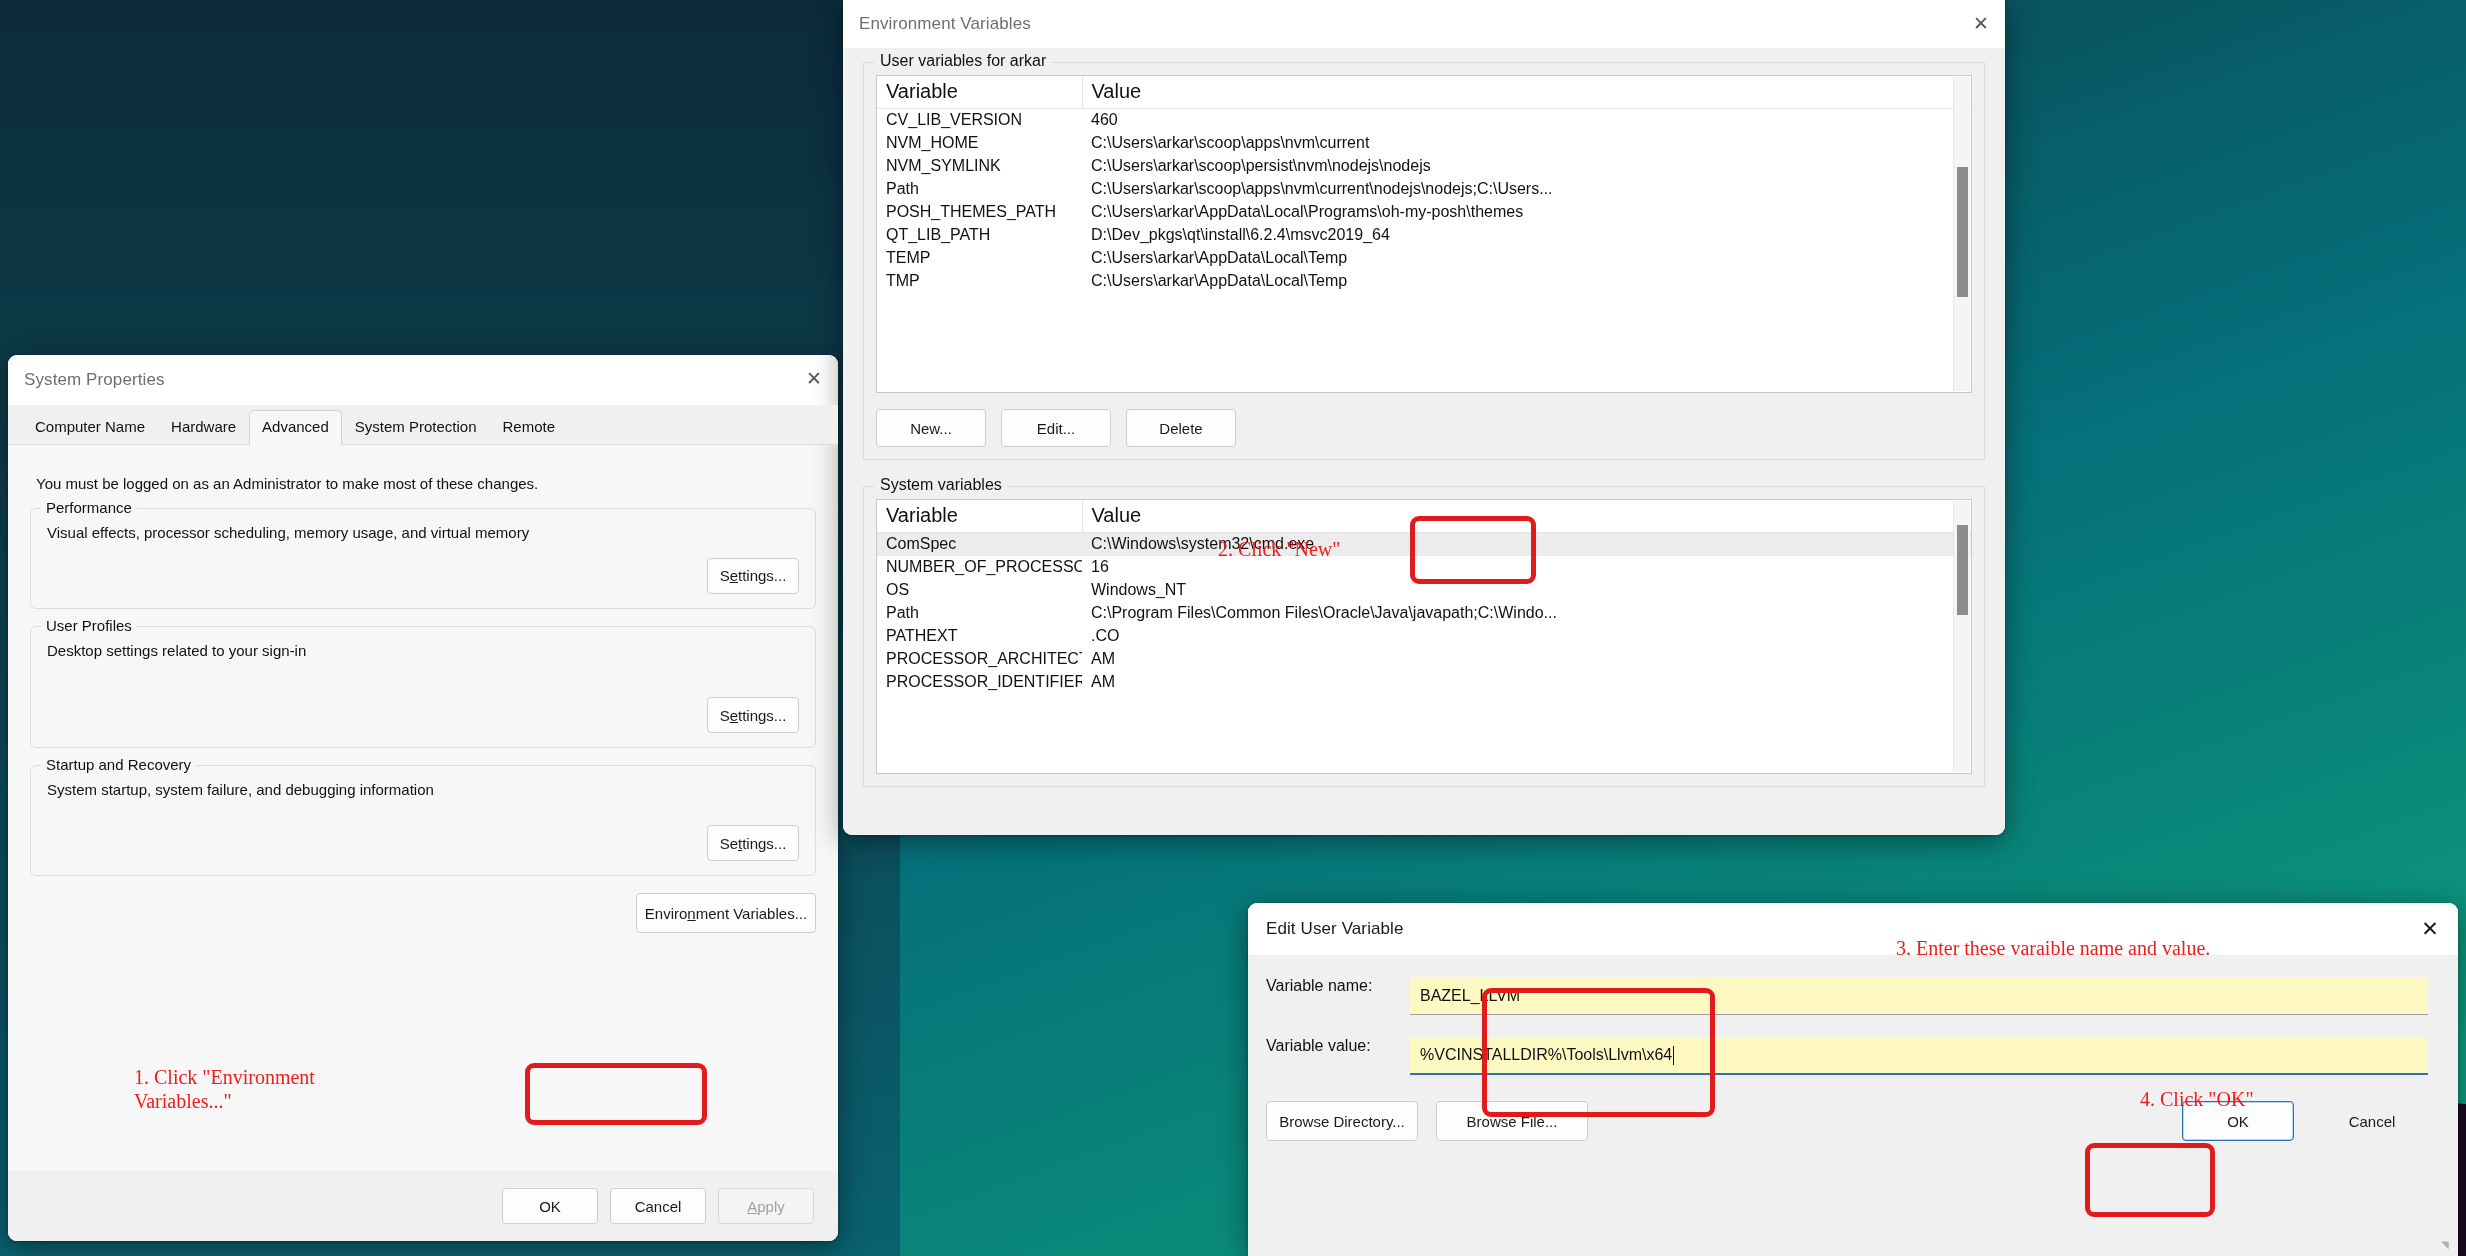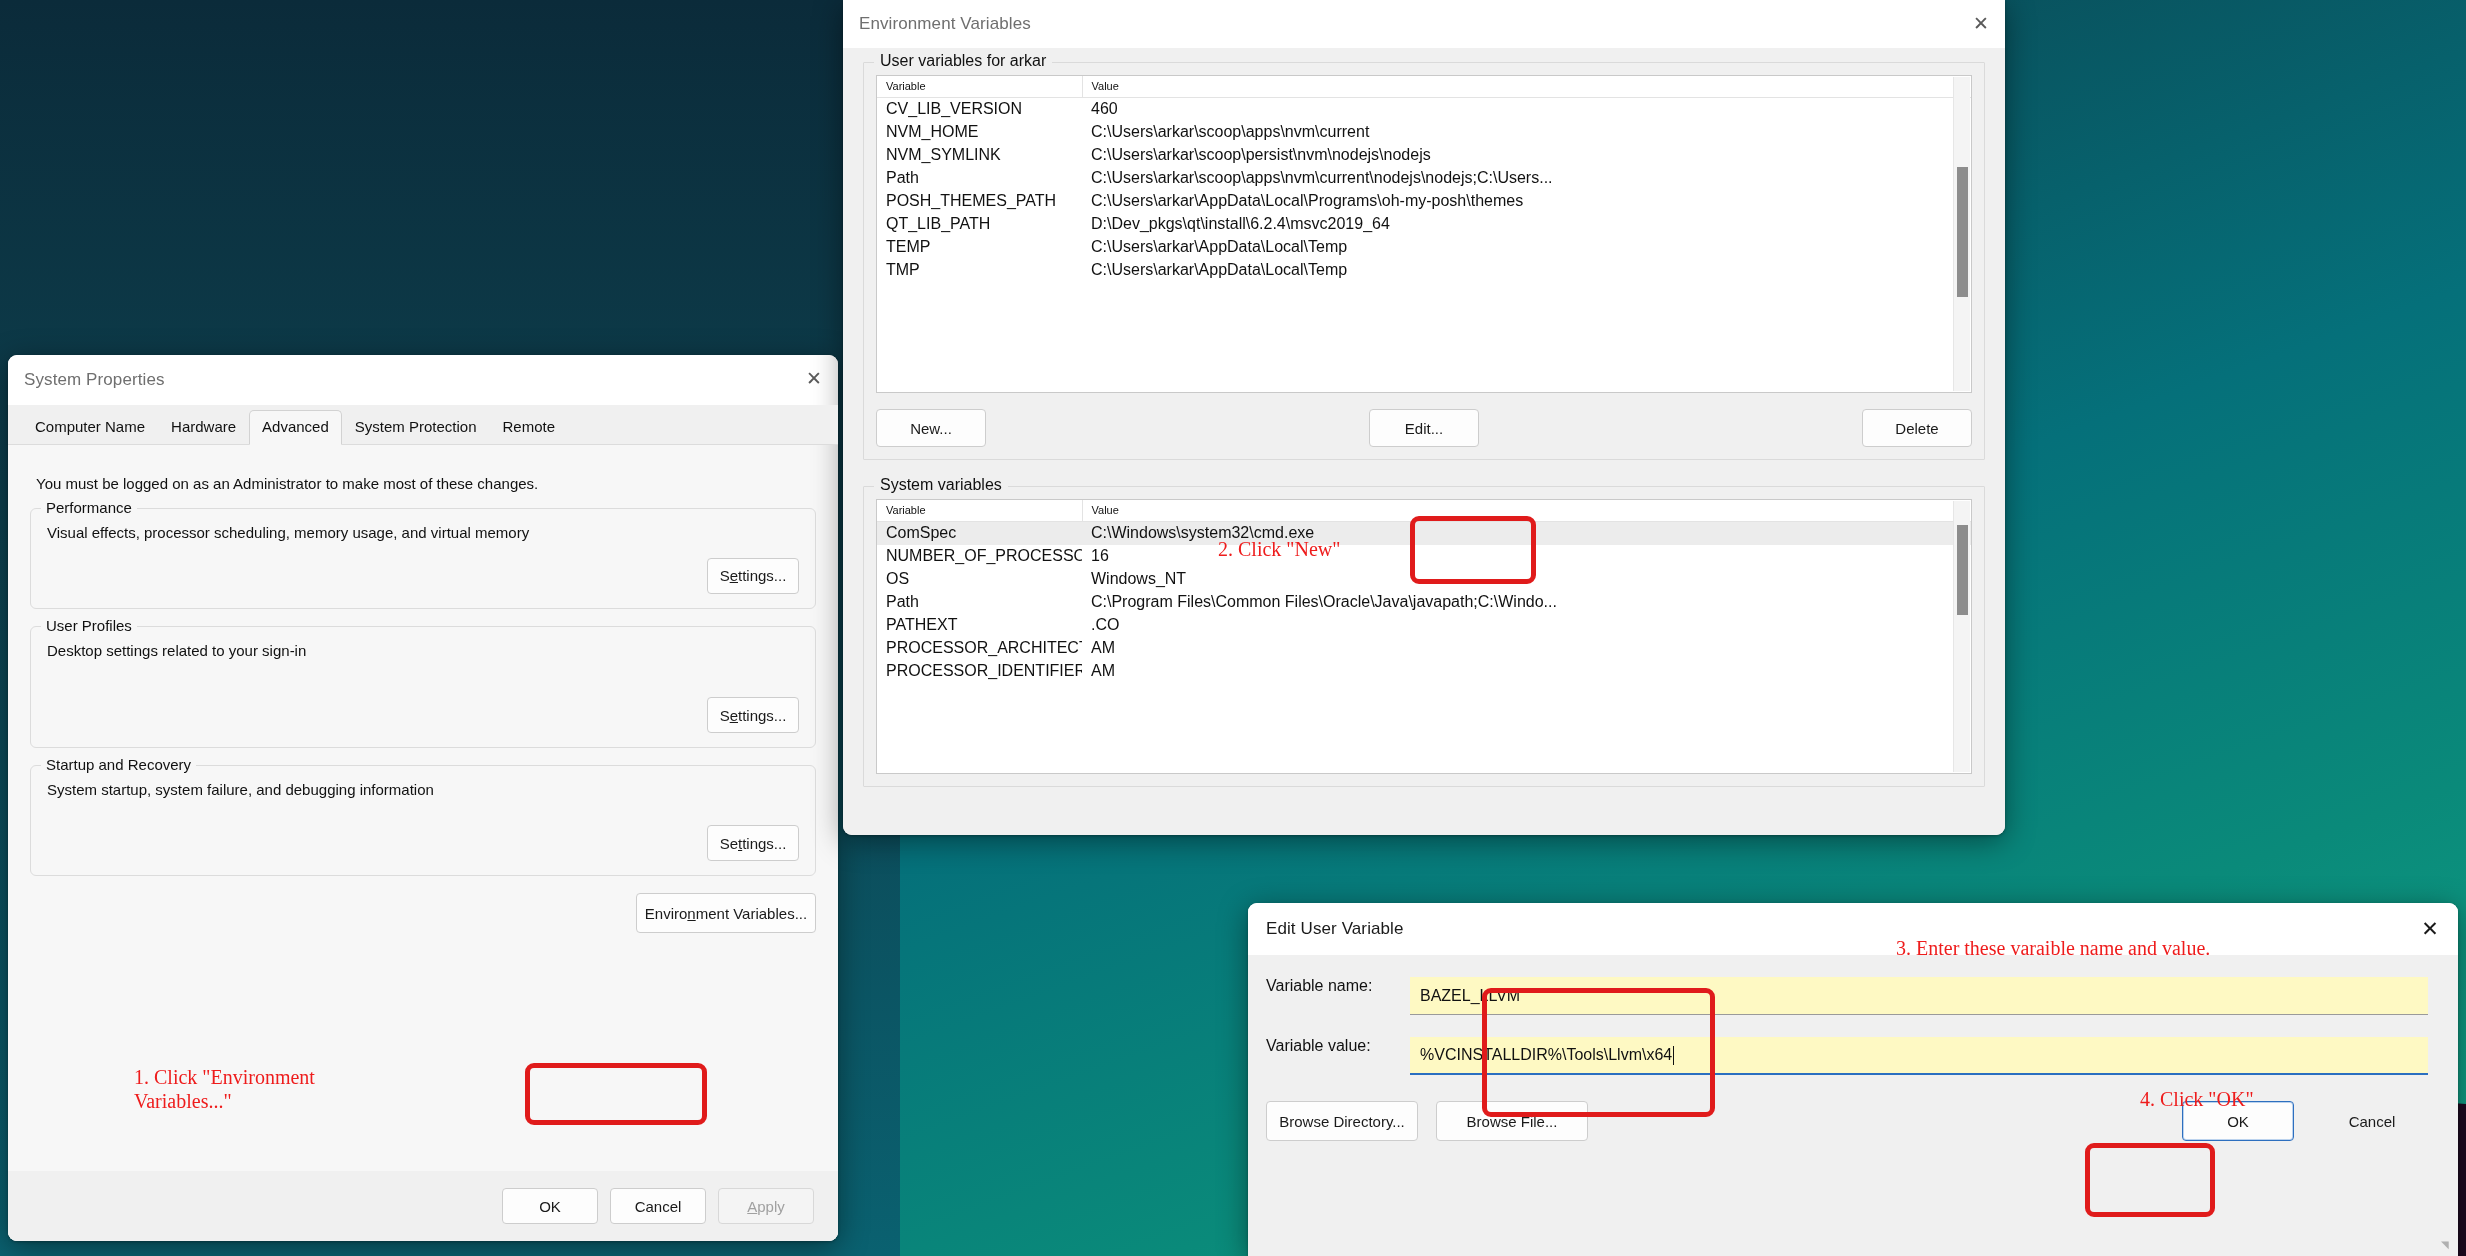--- a/index.html
+++ b/index.html
@@ -149,39 +149,39 @@
     position: absolute; top: -11px; left: 10px; background: #f0f0f0; padding: 0 6px;
     font-size: 16px; color: #111;
   }
 
   .table-wrap {
     border: 1px solid #c9c9c9; background: #fff;
     position: relative; overflow: hidden;
   }
   table.envtable { width: 100%; border-collapse: collapse; table-layout: fixed; }
   table.envtable th {
-    text-align: left; font-weight: normal; font-size: 11px; color: #111;
+    text-align: left; font-weight: normal; font-size: 20px; color: #111;
     padding: 4px 8px 5px 9px; background: #fff;
     border-bottom: 1px solid #e3e3e3; border-right: 1px solid #e3e3e3;
   }
   table.envtable th:last-child { border-right: none; }
   table.envtable td {
     font-size: 16px; color: #111; padding: 2px 8px 3px 9px;
     white-space: nowrap; overflow: hidden; text-overflow: clip;
   }
   table.envtable tr.selected td { background: #ececec; }
   table.envtable col.c-var { width: 205px; }
 
   .vscroll {
     position: absolute; top: 1px; right: 1px; bottom: 1px; width: 17px;
     background: #f4f4f4; border-left: 1px solid #e6e6e6;
   }
   .vscroll .thumb { position: absolute; left: 3px; width: 11px; background: #8d8d8d; border-radius: 0; }
 
-  .ev-btn-row { display: flex; justify-content: space-between; gap: 15px; margin-top: 16px; }
+  .ev-btn-row { display: flex; justify-content: flex-start; gap: 15px; margin-top: 16px; }
   .ev-btn-row .btn { width: 110px; height: 38px; }
 
   
   #edituv { left: 1248px; top: 903px; width: 1210px; height: 353px; border-radius: 9px 9px 0 0;}
   #edituv .titlebar { height: 52px; }
   #edituv .titlebar .title { font-size: 17px; color: #1a1a1a; padding-left: 18px; }
   #edituv .close-btn { width: 56px; height: 52px; color: #1a1a1a; font-size: 21px; }
   #euv-body { position: absolute; left:0; right:0; top:52px; bottom:0; background:#f0f0f0; padding: 22px 30px 0 14px; }
 
   .field-row { display: flex; margin-bottom: 14px; }

